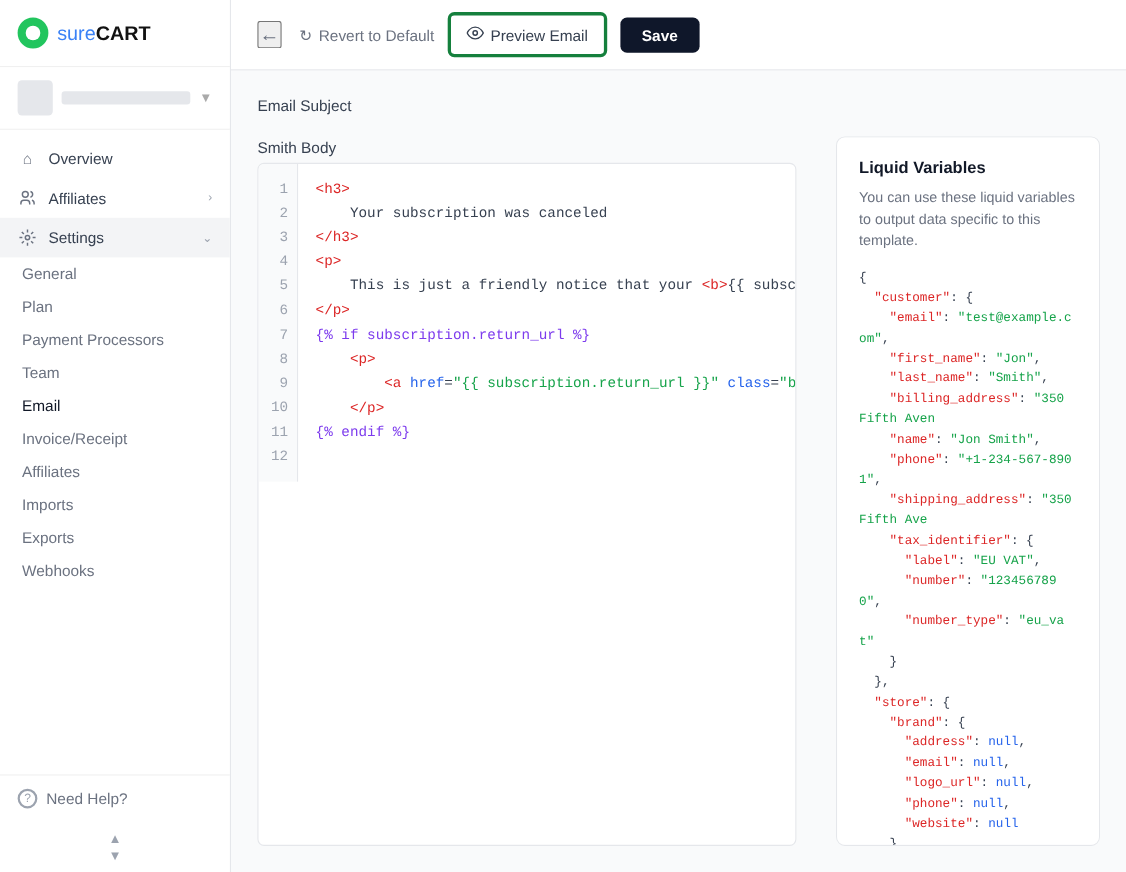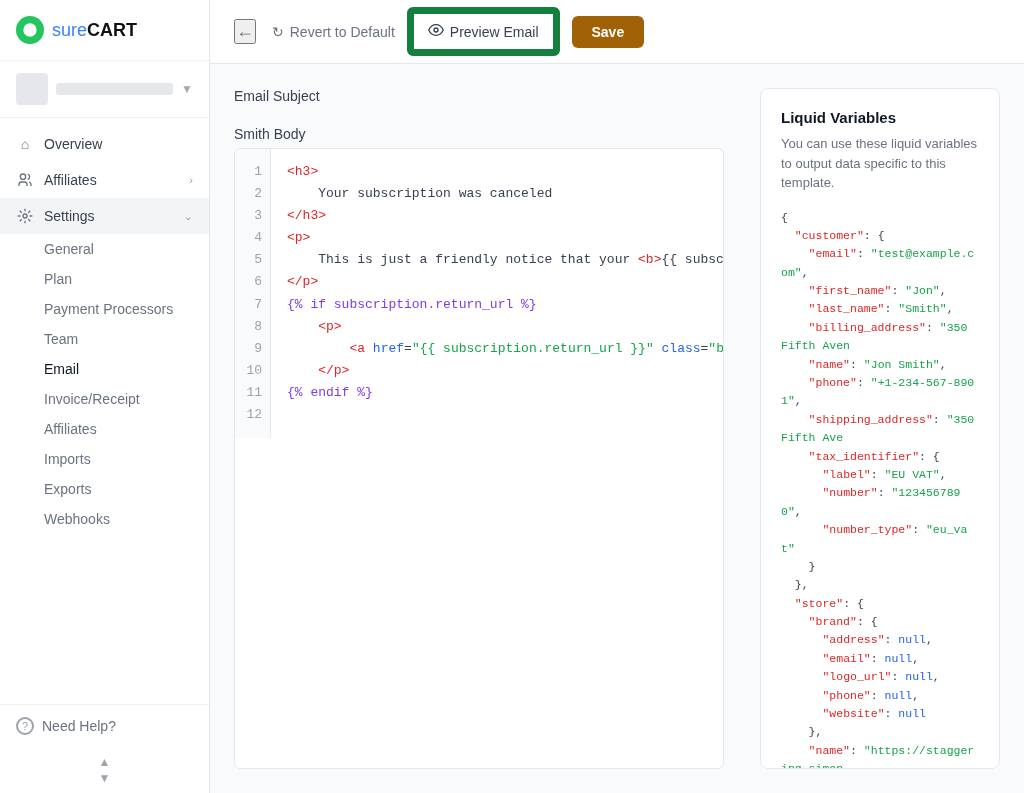--- a/index.html
+++ b/index.html
@@ -14,41 +14,41 @@
     .sidebar-user { padding: 12px 16px; display: flex; align-items: center; gap: 8px; border-bottom: 1px solid #f0f0f0; }
     .sidebar-user-avatar { width: 32px; height: 32px; background: #e5e7eb; border-radius: 4px; }
 
     .sidebar-nav { flex: 1; padding: 8px 0; overflow-y: auto; }
     .nav-item { display: flex; align-items: center; gap: 10px; padding: 9px 16px; cursor: pointer; color: #374151; font-size: 14px; border-radius: 0; }
     .nav-item.active { background: #f3f4f6; }
     .nav-item-icon { width: 18px; height: 18px; display: flex; align-items: center; justify-content: center; flex-shrink: 0; color: #6b7280; }
     .nav-item-label { flex: 1; }
     .nav-item-chevron { color: #9ca3af; font-size: 11px; }
 
-    .sub-nav { padding-left: 44px; }
+    .sub-nav { padding-left: 20px; }
     .sub-nav-item { padding: 7px 16px 7px 0; color: #6b7280; cursor: pointer; font-size: 14px; }
     .sub-nav-item.active { color: #111827; font-weight: 500; }
 
     .sidebar-footer { padding: 12px 16px; border-top: 1px solid #f0f0f0; }
     .need-help { display: flex; align-items: center; gap: 8px; color: #6b7280; font-size: 14px; cursor: pointer; }
 
     .sidebar-scroll-controls { padding: 8px 16px; display: flex; flex-direction: column; align-items: center; gap: 2px; }
     .scroll-btn { background: none; border: none; color: #9ca3af; cursor: pointer; font-size: 12px; }
 
     
     .main { flex: 1; display: flex; flex-direction: column; overflow: hidden; background: #f9fafb; }
 
     
     .header { background: #fff; border-bottom: 1px solid #e5e7eb; padding: 0 24px; height: 64px; display: flex; align-items: center; gap: 16px; }
     .back-btn { color: #6b7280; cursor: pointer; font-size: 18px; display: flex; align-items: center; }
     .page-title { font-size: 20px; font-weight: 600; color: #111827; flex: 1; }
     .header-actions { display: flex; align-items: center; gap: 12px; }
     .revert-btn { display: flex; align-items: center; gap: 6px; color: #6b7280; background: none; border: none; cursor: pointer; font-size: 14px; }
-    .preview-btn { display: flex; align-items: center; gap: 6px; color: #374151; background: #fff; border: 7px solid #15803d; border-radius: 6px; padding: 8px 14px; cursor: pointer; font-size: 14px; }
-    .save-btn { background: #a16207; color: white; border: none; border-radius: 6px; padding: 8px 20px; font-size: 14px; font-weight: 600; cursor: pointer; }
+    .preview-btn { display: flex; align-items: center; gap: 6px; color: #374151; background: #fff; border: 3px solid #15803d; border-radius: 6px; padding: 8px 14px; cursor: pointer; font-size: 14px; }
+    .save-btn { background: #0f172a; color: white; border: none; border-radius: 6px; padding: 8px 20px; font-size: 14px; font-weight: 600; cursor: pointer; }
 
     
     .content { flex: 1; padding: 24px; display: flex; gap: 36px; overflow: hidden; }
 
     
     .editor-panel { flex: 1; display: flex; flex-direction: column; gap: 16px; min-width: 0; }
 
     .field-label { font-size: 14px; color: #374151; margin-bottom: 6px; font-weight: 500; }
 
     .subject-input { width: 100%; border: 2px solid #f97316; border-radius: 6px; padding: 10px 14px; font-size: 14px; color: #374151; outline: none; }
@@ -57,21 +57,21 @@
     .code-editor-body { display: flex; font-family: 'Courier New', monospace; font-size: 13px; overflow-y: auto; max-height: 520px; }
     .line-numbers { background: #f9fafb; border-right: 1px solid #e5e7eb; padding: 12px 8px; min-width: 36px; text-align: right; color: #9ca3af; line-height: 1.6; user-select: none; }
     .line-numbers div { line-height: 1.7; }
     .code-content { padding: 12px 16px; flex: 1; overflow-x: auto; white-space: pre; line-height: 1.7; color: #374151; }
     .code-content .tag { color: #dc2626; }
     .code-content .attr { color: #2563eb; }
     .code-content .string { color: #16a34a; }
     .code-content .keyword { color: #7c3aed; }
 
     
-    .liquid-panel { width: 240px; background: #fff; border: 1px solid #e5e7eb; border-radius: 8px; padding: 20px; overflow-y: auto; flex-shrink: 0; }
+    .liquid-panel { width: 240px; background: #fff; border: 1px solid #e5e7eb; border-radius: 8px; padding: 20px; overflow-y: auto; flex-shrink: 0; margin-top: 36px; }
     .liquid-title { font-size: 15px; font-weight: 600; color: #111827; margin-bottom: 8px; }
     .liquid-desc { font-size: 13px; color: #6b7280; margin-bottom: 16px; line-height: 1.5; }
     .liquid-code { font-family: 'Courier New', monospace; font-size: 11.5px; line-height: 1.6; color: #374151; white-space: pre-wrap; word-break: break-all; }
     .liquid-code .lc-brace { color: #374151; }
     .liquid-code .lc-key { color: #dc2626; }
     .liquid-code .lc-string { color: #16a34a; }
     .liquid-code .lc-null { color: #2563eb; }
   </style>
 </head>
 <body>

